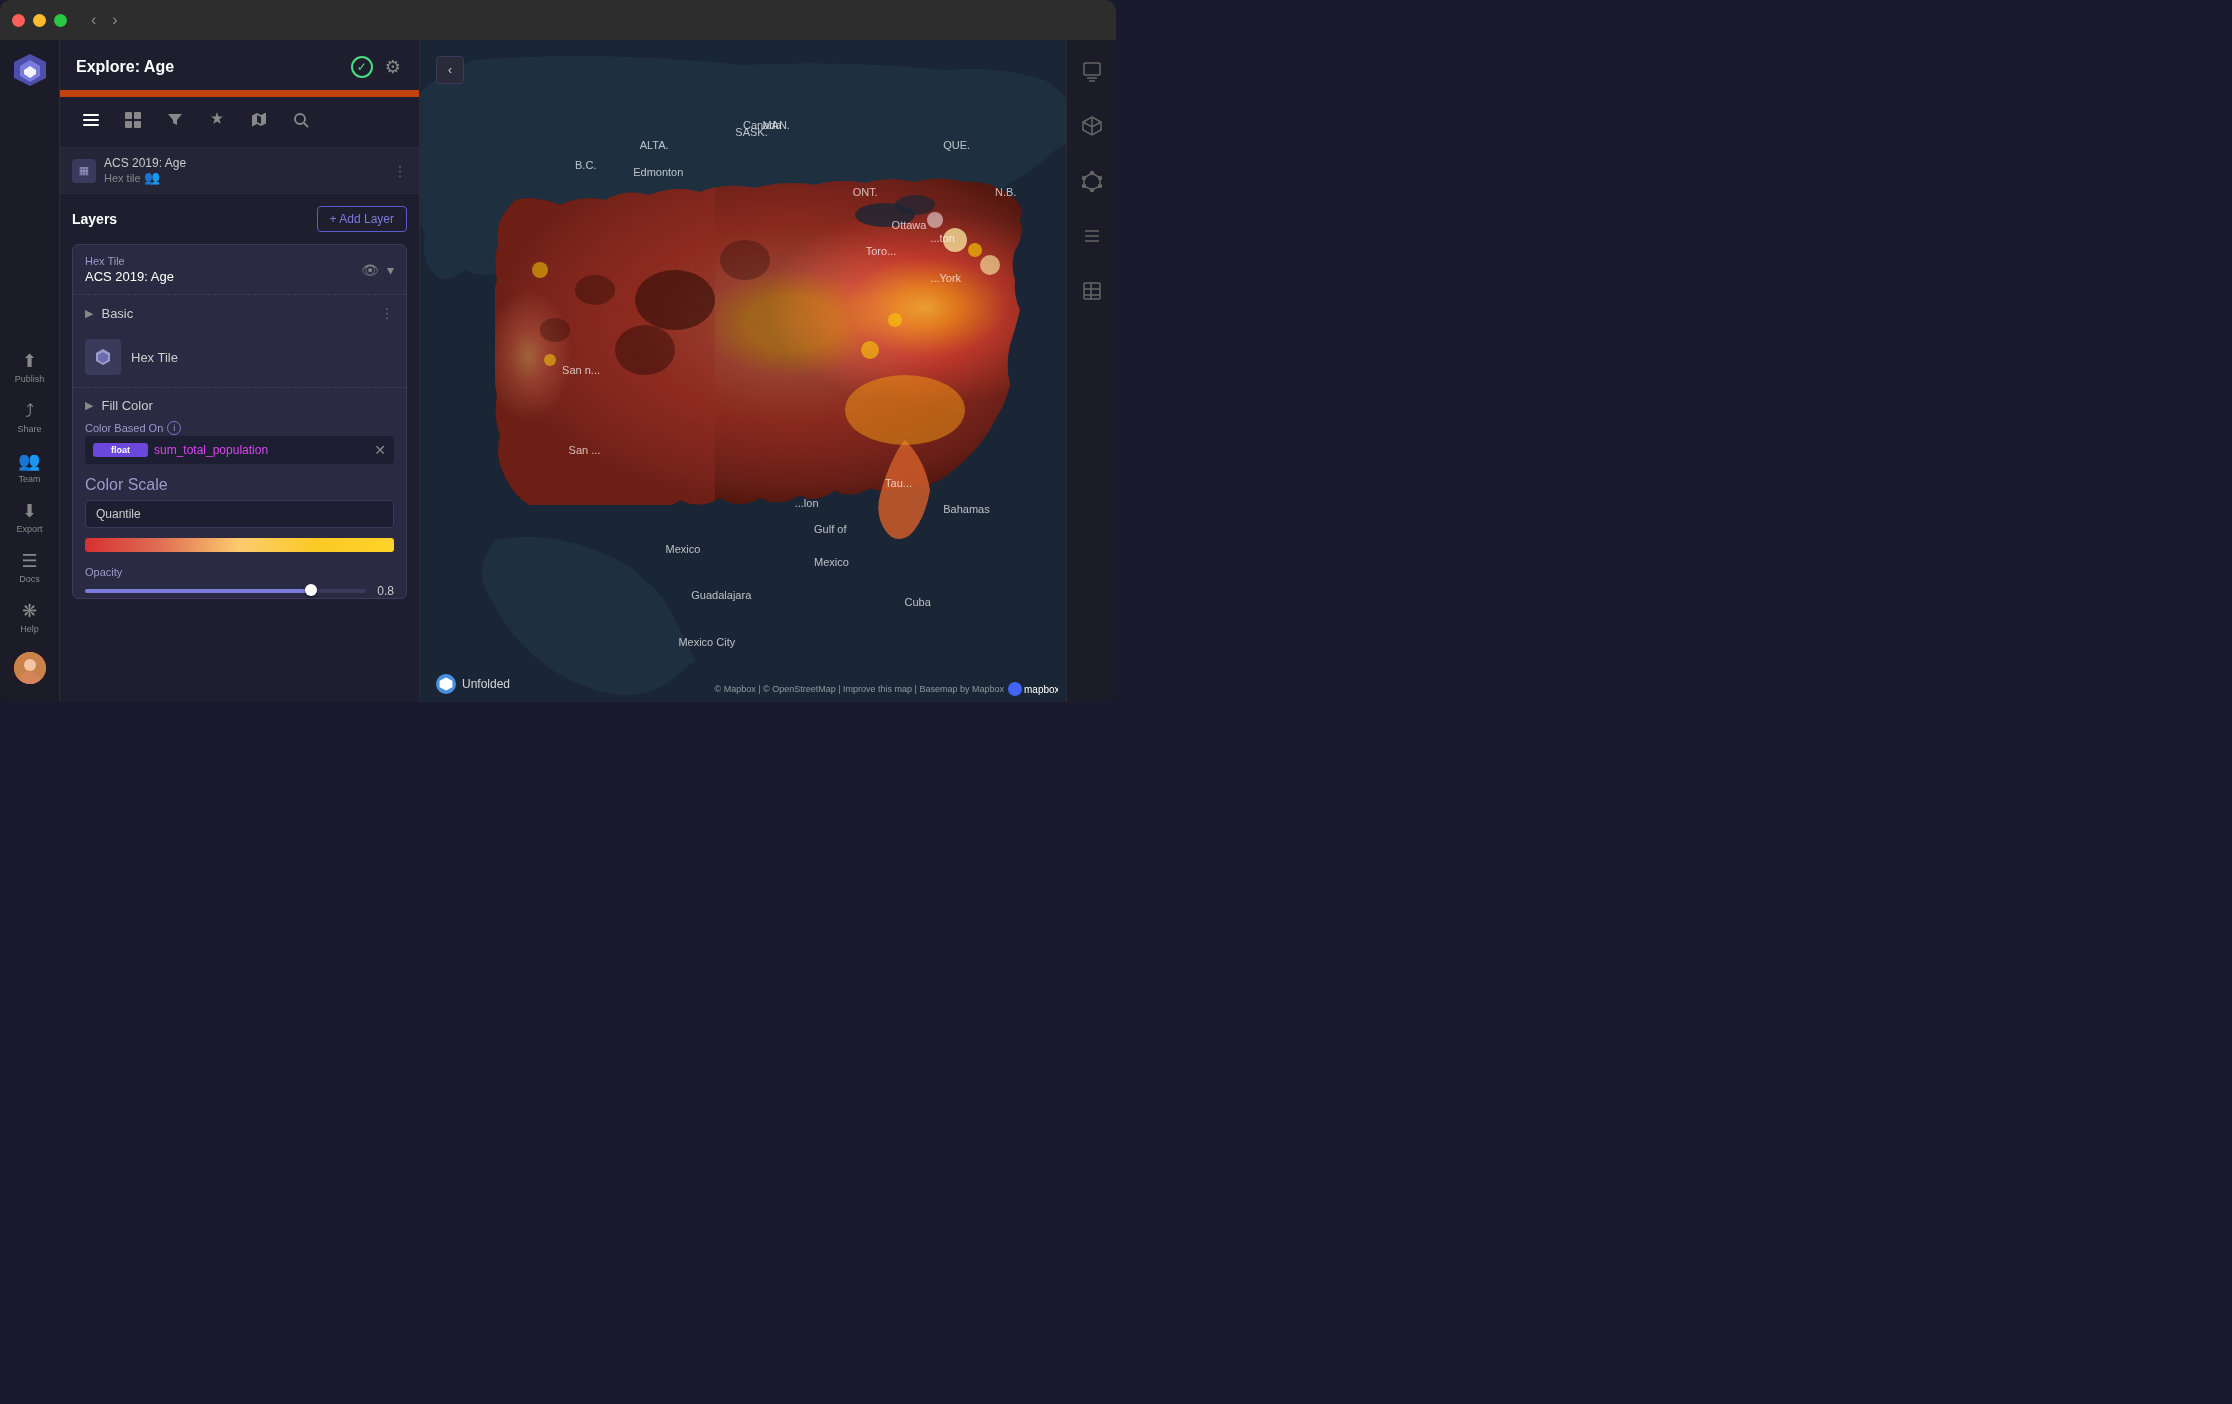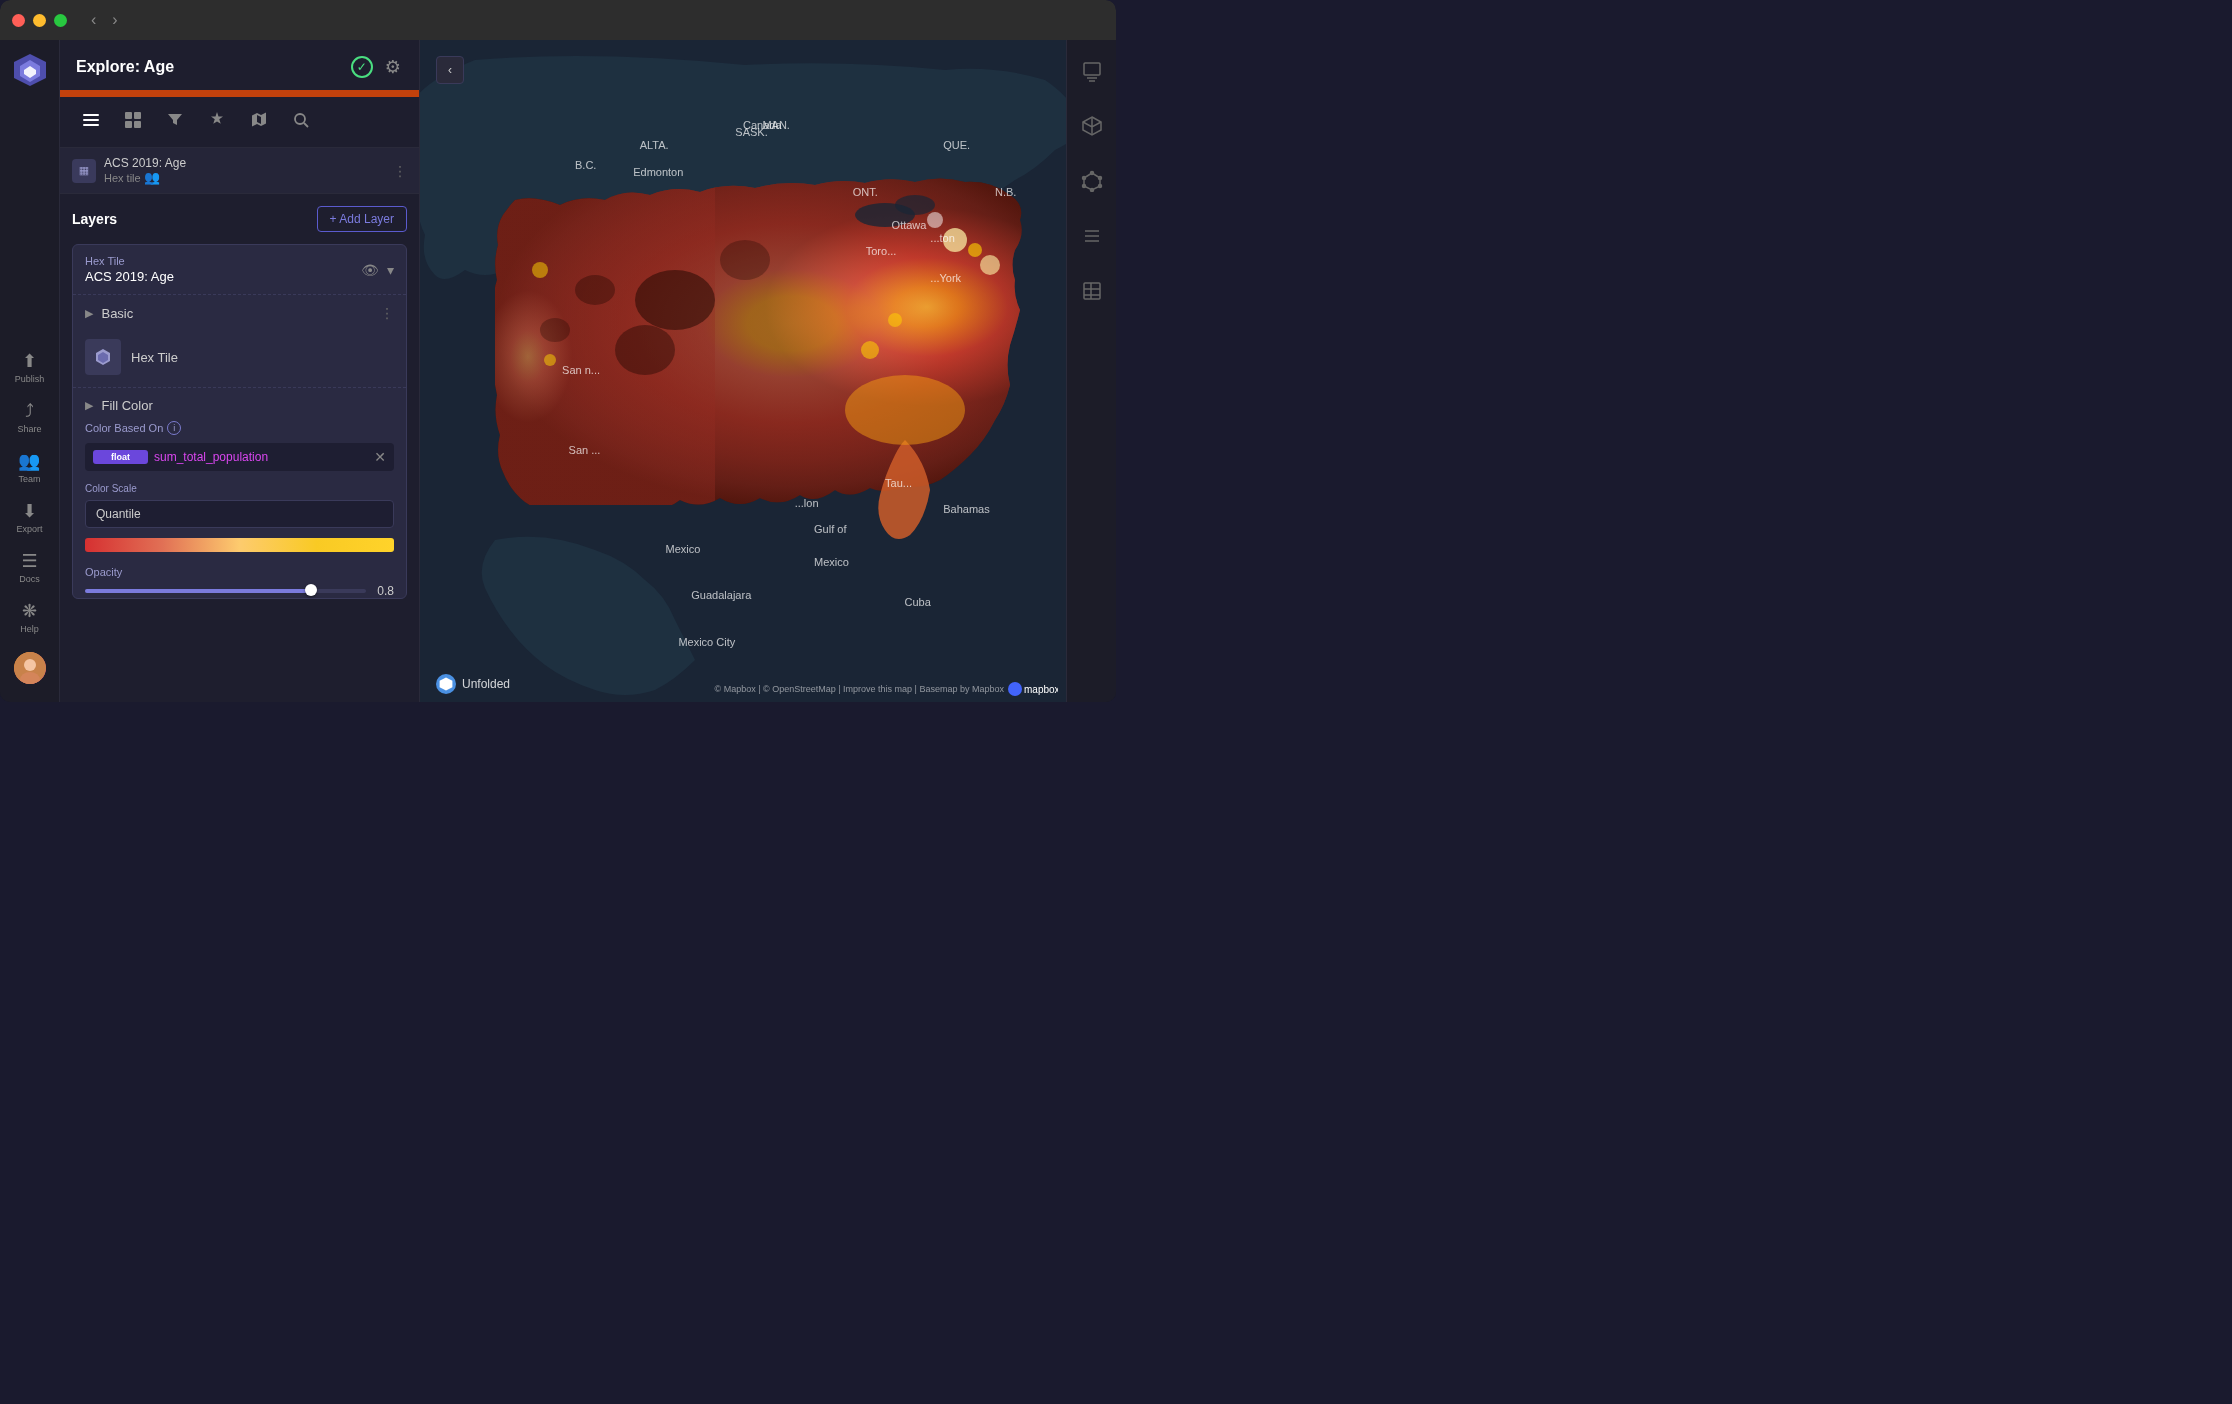--- a/index.html
+++ b/index.html
@@ -281,21 +281,21 @@
       cursor: pointer;
     }
     .fill-color-label { color: #ccc; font-size: 13px; }
 
     .color-based-label {
       color: #9b9bce;
       font-size: 11px;
       display: flex;
       align-items: center;
       gap: 4px;
-      margin-bottom: 8px;
+      margin-bottom: 1px;
     }
     .info-icon {
       width: 14px; height: 14px;
       border: 1px solid #7b7bce;
       border-radius: 50%;
       display: inline-flex;
       align-items: center;
       justify-content: center;
       font-size: 9px;
       color: #9b9bce;
@@ -316,21 +316,21 @@
       font-size: 9px;
       padding: 2px 18px;
       border-radius: 3px;
       font-weight: 600;
     }
     .field-name { color: #d946ef; font-size: 12px; flex: 1; }
     .field-clear { color: #888; font-size: 14px; cursor: pointer; }
 
     .color-scale-label {
       color: #9b9bce;
-      font-size: 10px;
+      font-size: 16px;
       margin-bottom: 6px;
     }
     .color-scale-select {
       background: #1e1e32;
       border: 1px solid #3a3a5a;
       border-radius: 4px;
       color: #ccc;
       padding: 6px 10px;
       font-size: 12px;
       width: 100%;

